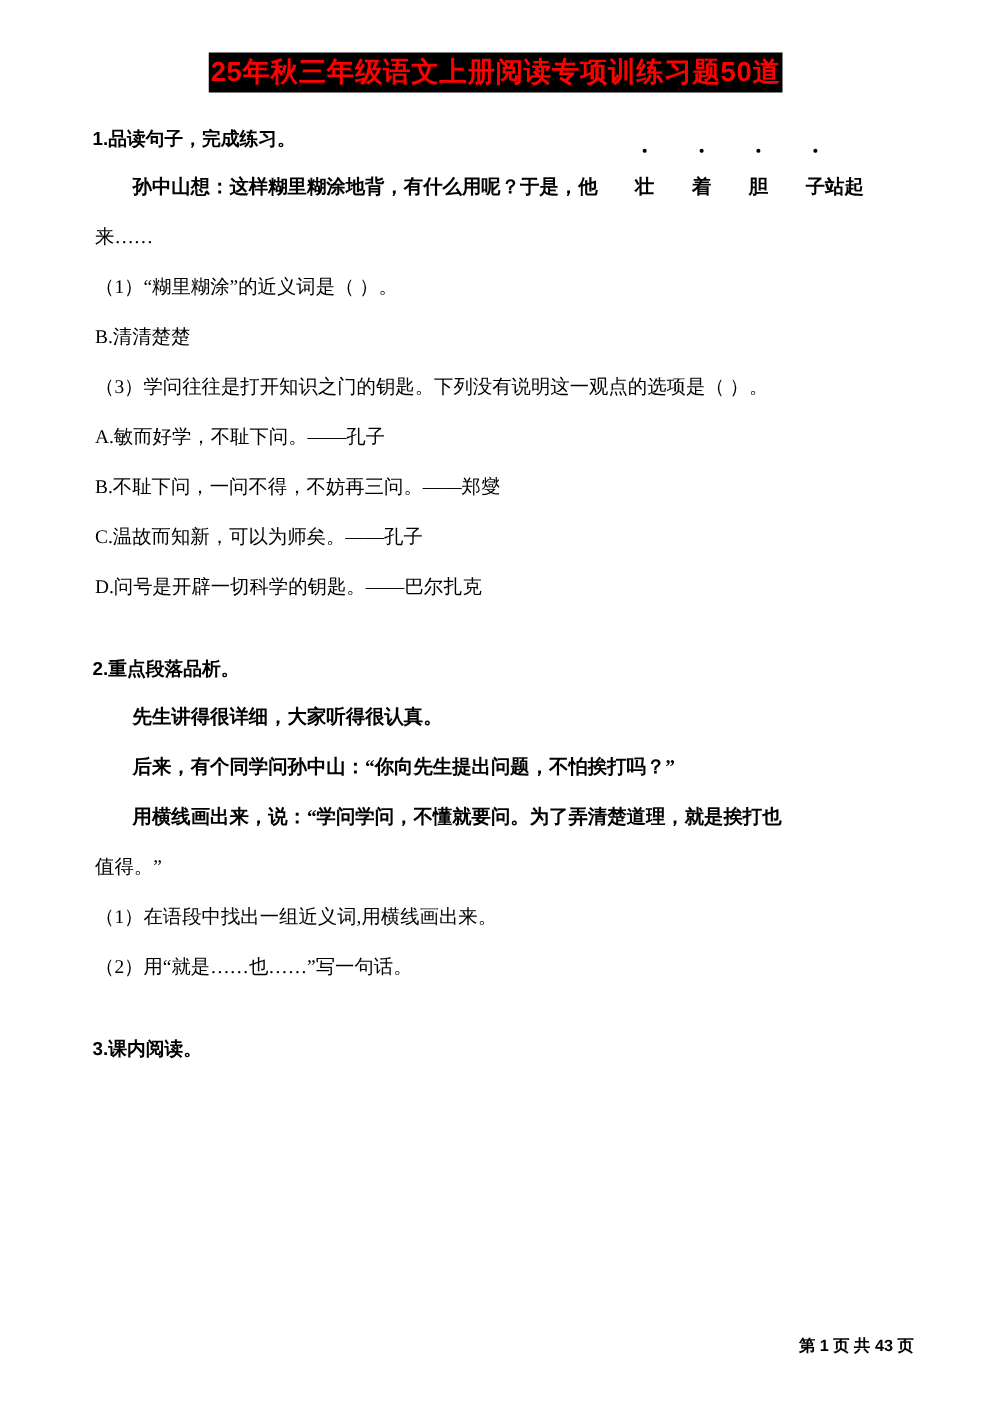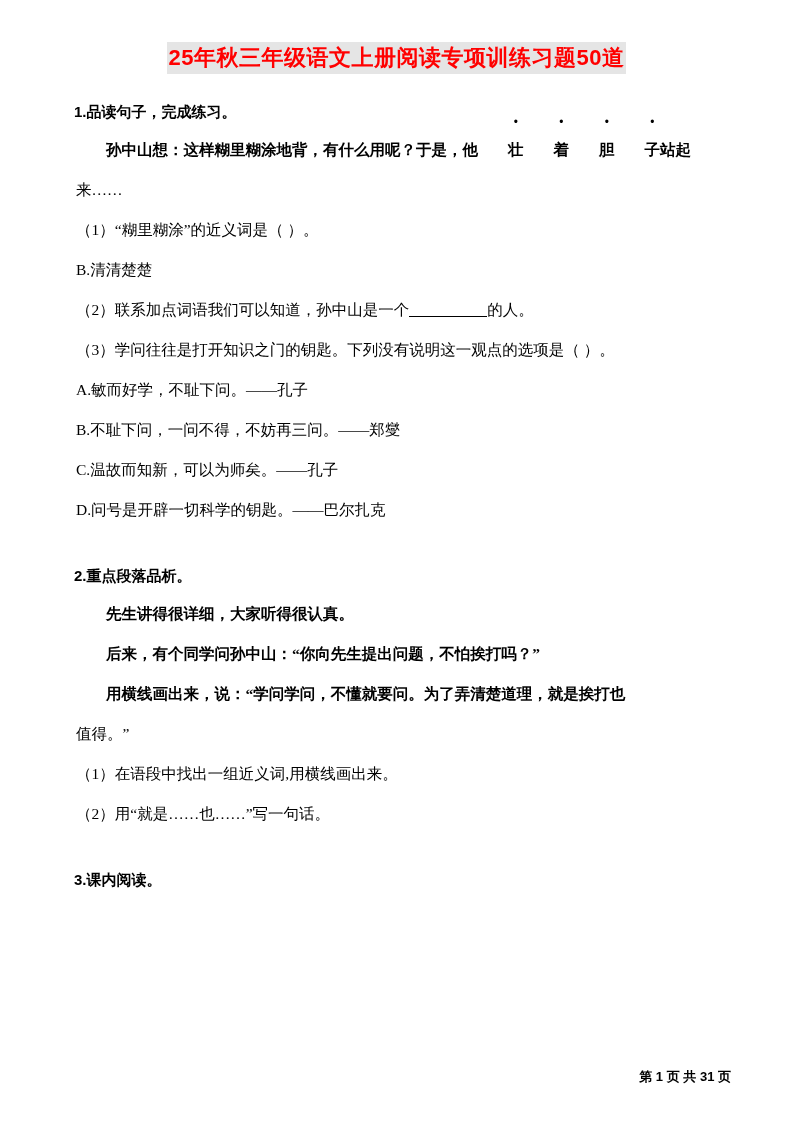--- a/index.html
+++ b/index.html
@@ -21,21 +21,21 @@
     padding: 36px 62px 0 62px;
     position: relative;
   }
   .title-wrap {
     text-align: center;
     margin-top: 6px;
     margin-bottom: 26px;
   }
   .doc-title {
     display: inline-block;
-    background: #e5e5e5;
+    background: #000000;
     color: #ff0000;
     font-family: "Liberation Sans", sans-serif;
     font-weight: bold;
     font-size: 22px;
     line-height: 30px;
     letter-spacing: 0.5px;
     padding: 1px 2px;
   }
   .section {
     margin-top: 4px;
@@ -105,21 +105,20 @@
 
   <div class="section">
     <div class="sec-head">1.品读句子，完成练习。</div>
 
     <p class="para flow">
       孙中山想：这样糊里糊涂地背，有什么用呢？于是，他<span class="dot-mark">壮</span><span class="dot-mark">着</span><span class="dot-mark">胆</span><span class="dot-mark">子</span>站起
     </p>
     <p class="para hang">来……</p>
     <p class="para hang">（1）“糊里糊涂”的近义词是（    ）。</p>
     <p class="para hang">B.清清楚楚</p>
-    <p class="para hang">（2）联系加点词语我们可以知道，孙中山是一个<span class="blank-line"></span>的人。</p>
     <p class="para hang">（3）学问往往是打开知识之门的钥匙。下列没有说明这一观点的选项是（    ）。</p>
     <p class="para hang">A.敏而好学，不耻下问。——孔子</p>
     <p class="para hang">B.不耻下问，一问不得，不妨再三问。——郑燮</p>
     <p class="para hang">C.温故而知新，可以为师矣。——孔子</p>
     <p class="para hang">D.问号是开辟一切科学的钥匙。——巴尔扎克</p>
   </div>
 
   <div class="gap-md"></div>
 
   <div class="section">
@@ -136,17 +135,17 @@
   <div class="gap-md"></div>
 
   <div class="section">
     <div class="sec-head">3.课内阅读。</div>
   </div>
 
   <div class="footer">
     <b>第</b>
     <span class="num">1</span>
     <b>页 共</b>
-    <span class="num">31</span>
+    <span class="num">43</span>
     <b>页</b>
   </div>
 
 </div>
 
 </body></html>

